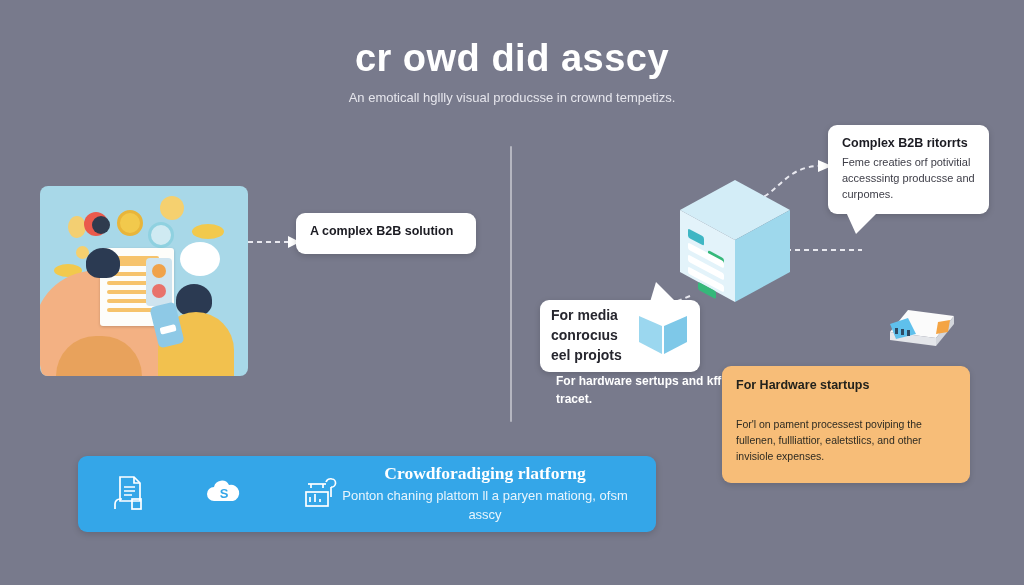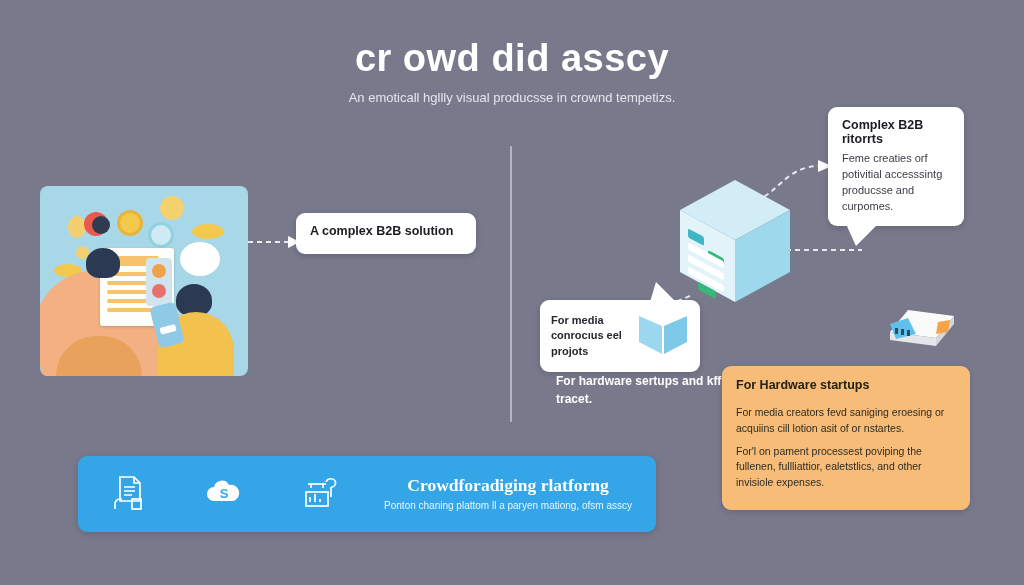--- a/index.html
+++ b/index.html
@@ -72,55 +72,55 @@
   
   .card {
     position:absolute; background:#ffffff; border-radius:9px;
     box-shadow:0 2px 6px rgba(0,0,0,0.17);
     padding:11px 14px;
   }
   .card h4 { font-size:12.5px; font-weight:bold; color:#1b1b22; margin-bottom:5px; }
   .card p { font-size:11px; color:#3d3d47; line-height:1.45; }
 
   #card-b2b  { left:296px; top:213px; width:180px; }
-  #card-complex { left:828px; top:107px; width:136px; }
+  #card-complex { left:828px; top:125px; width:161px; }
 
   #card-media {
     left:540px; top:300px; width:160px; height:72px;
     display:flex; align-items:center; gap:6px; padding:9px 11px;
   }
-  #card-media p { font-size:11px; color:#26262e; line-height:1.42; font-weight:600; }
+  #card-media p { font-size:14px; color:#26262e; line-height:1.42; font-weight:600; }
 
   .tail { position:absolute; width:0; height:0; }
 
   .free-text {
     position:absolute; left:556px; top:372px; width:190px;
     font-size:12px; font-weight:bold; color:#ffffff; line-height:1.5;
   }
 
   
   #card-hardware {
     position:absolute; left:722px; top:366px; width:248px;
     background:#f7bd78; border-radius:9px; padding:12px 14px;
     box-shadow:0 2px 6px rgba(0,0,0,0.15);
   }
-  #card-hardware h4 { font-size:12.5px; font-weight:bold; color:#23221c; margin-bottom:13px; }
+  #card-hardware h4 { font-size:12.5px; font-weight:bold; color:#23221c; margin-bottom:25px; }
   #card-hardware p { font-size:10.5px; color:#2e2b22; line-height:1.5; margin-bottom:7px; }
 
   
   #banner {
     position:absolute; left:78px; top:456px; width:578px; height:76px;
     background:#34a6e8; border-radius:9px;
     display:flex; align-items:center; padding:0 16px;
     box-shadow:0 2px 7px rgba(0,0,0,0.16);
   }
   .banner-icons { display:flex; align-items:center; gap:58px; padding-left:18px; }
   .banner-text { margin-left:auto; text-align:center; padding-right:8px; }
   .banner-text h3 { font-size:17.5px; font-weight:bold; color:#ffffff; margin-bottom:3px;font-family:Liberation Serif, serif; }
-  .banner-text p { font-size:10px; color:#e8f5fd; line-height:1.45;text-align:center; }
+  .banner-text p { font-size:13px; color:#e8f5fd; line-height:1.45;text-align:center; }
 
   
   .conn { position:absolute; overflow:visible; }
 </style>
 </head>
 <body>
 
 <div class="stage">
 
   <div class="header">
@@ -234,21 +234,20 @@
         <polygon points="50,6 27,16 27,44 50,32" fill="#7ec8e8"></polygon>
       </svg>
     </span>
     <div class="tail" style="right:24px;top:-18px;border-left:6px solid transparent;border-right:20px solid transparent;border-bottom:20px solid #ffffff;"></div>
   </div>
 
   <div class="free-text">For hardware sertups and kfflet tracet.</div>
 
   <div id="card-hardware">
     <h4>For Hardware startups</h4>
-    <p>For media creators fevd saniging eroesing or acquiins cill lotion asit of or nstartes.</p>
     <p>For'l on pament processest poviping the fullenen, fullliattior, ealetstlics, and other invisiole expenses.</p>
   </div>
 
   <div id="banner">
     <div class="banner-icons">
 
       <span>
         <svg width="34" height="38" viewBox="0 0 34 38" fill="none" stroke="#ffffff" stroke-width="1.7">
           <path d="M8 4 h14 l6 6 v18 h-20 z"></path>
           <path d="M22 4 v6 h6"></path>

